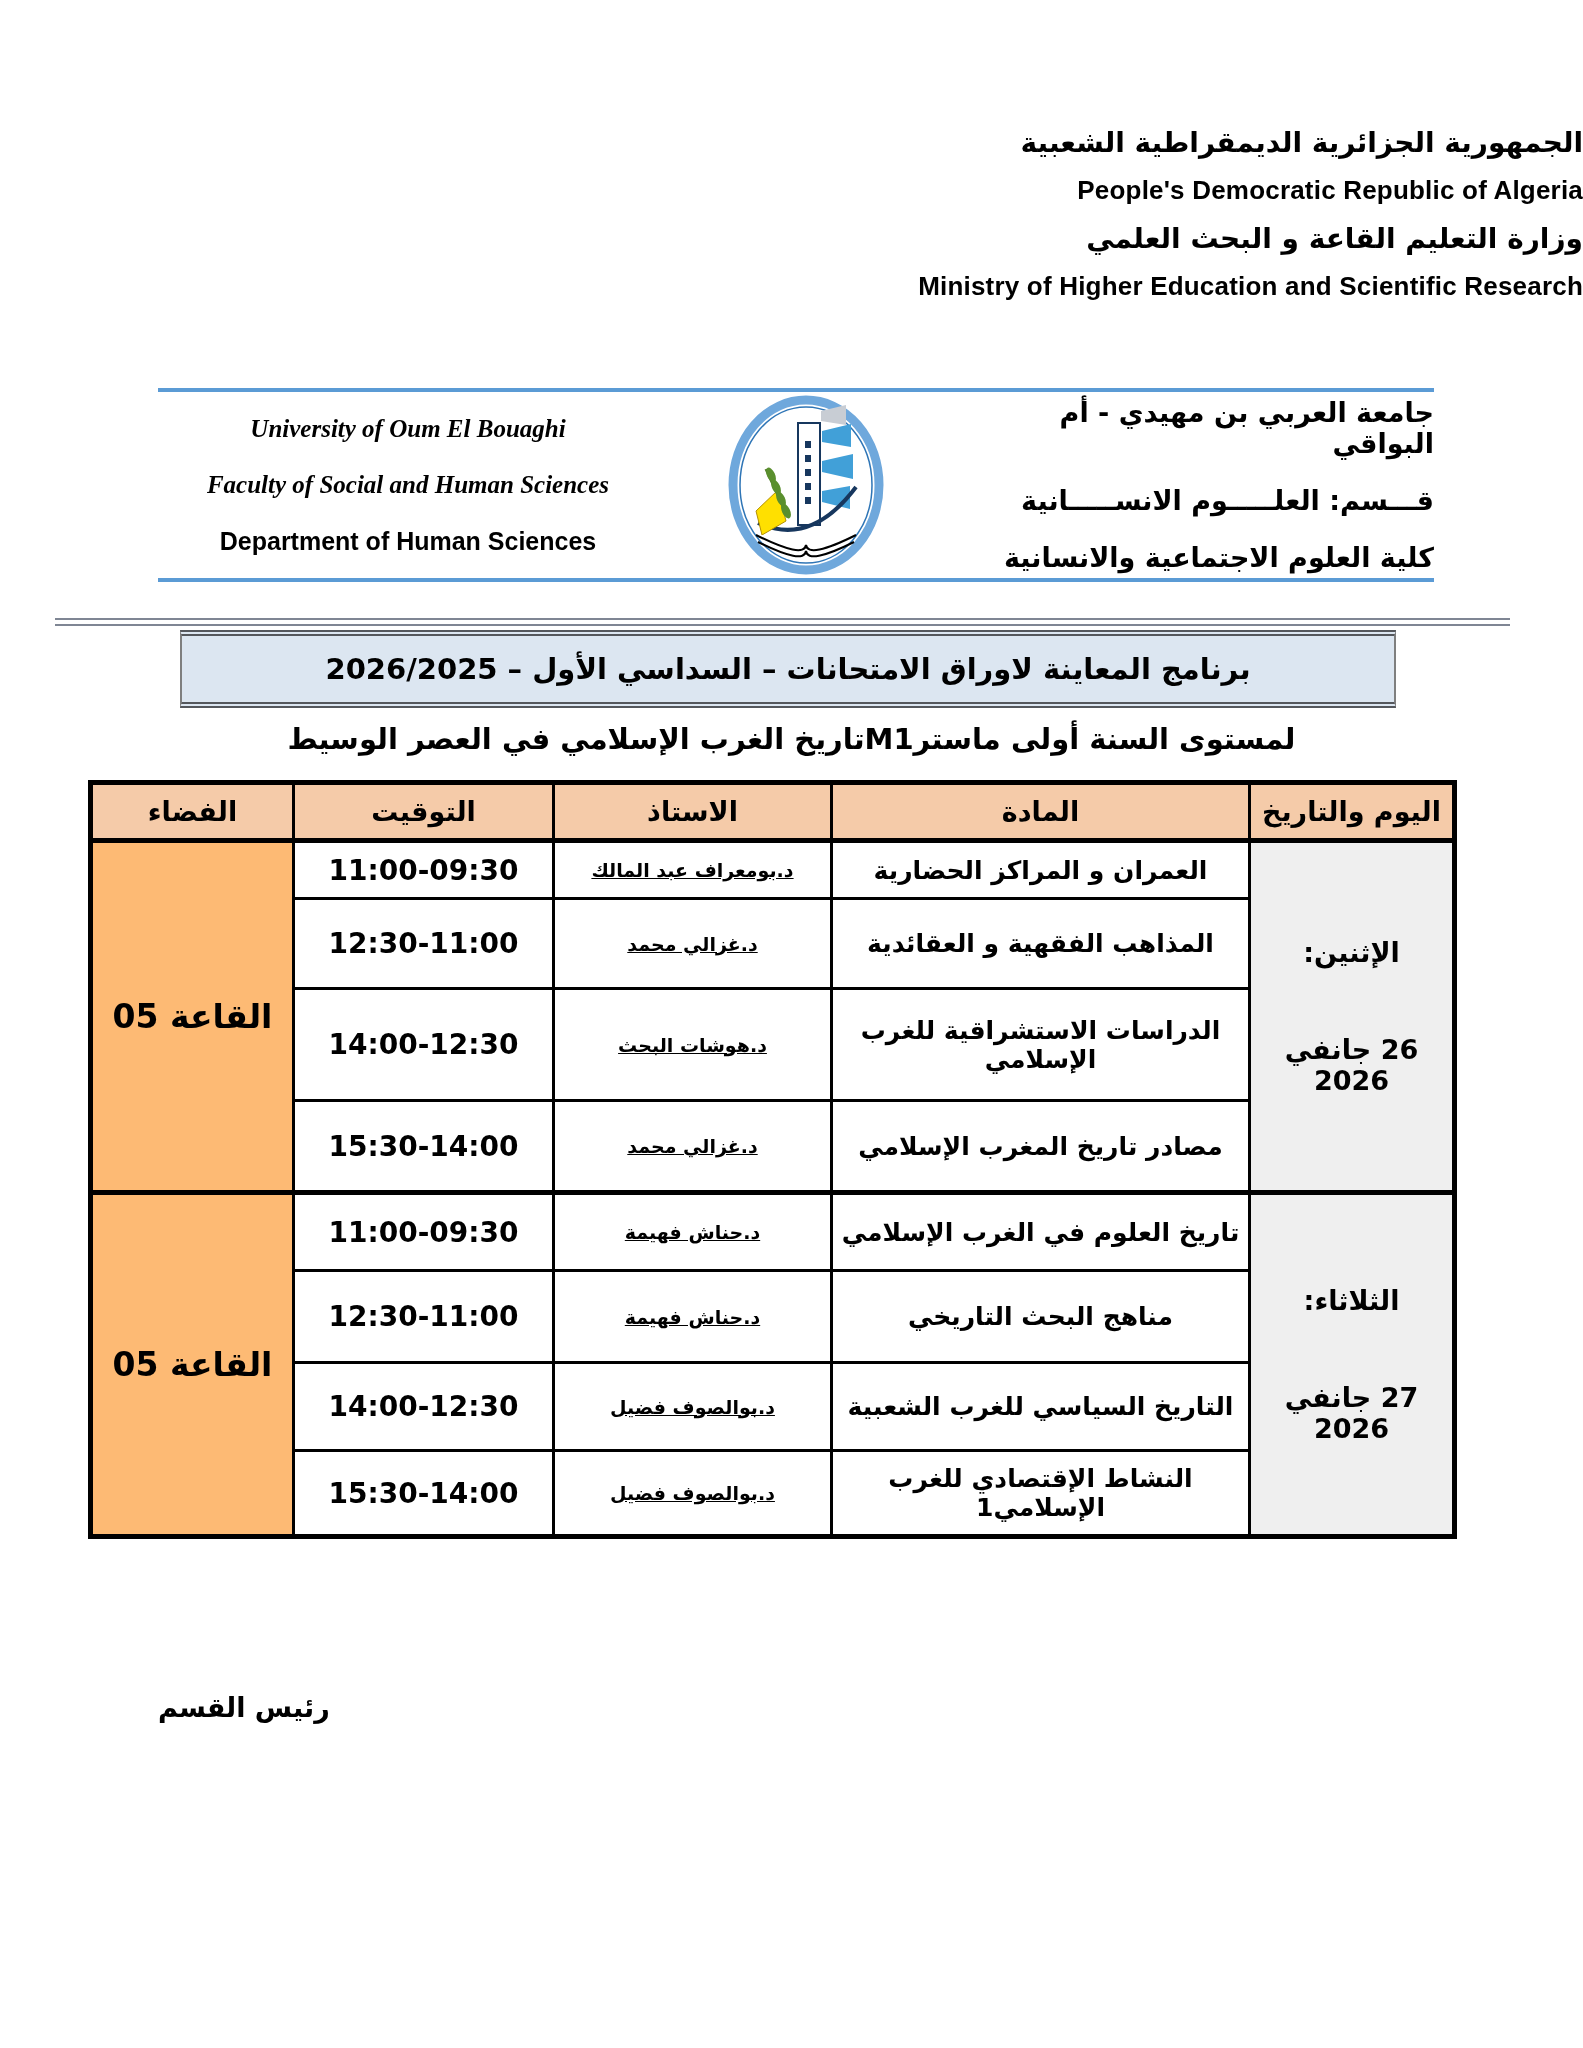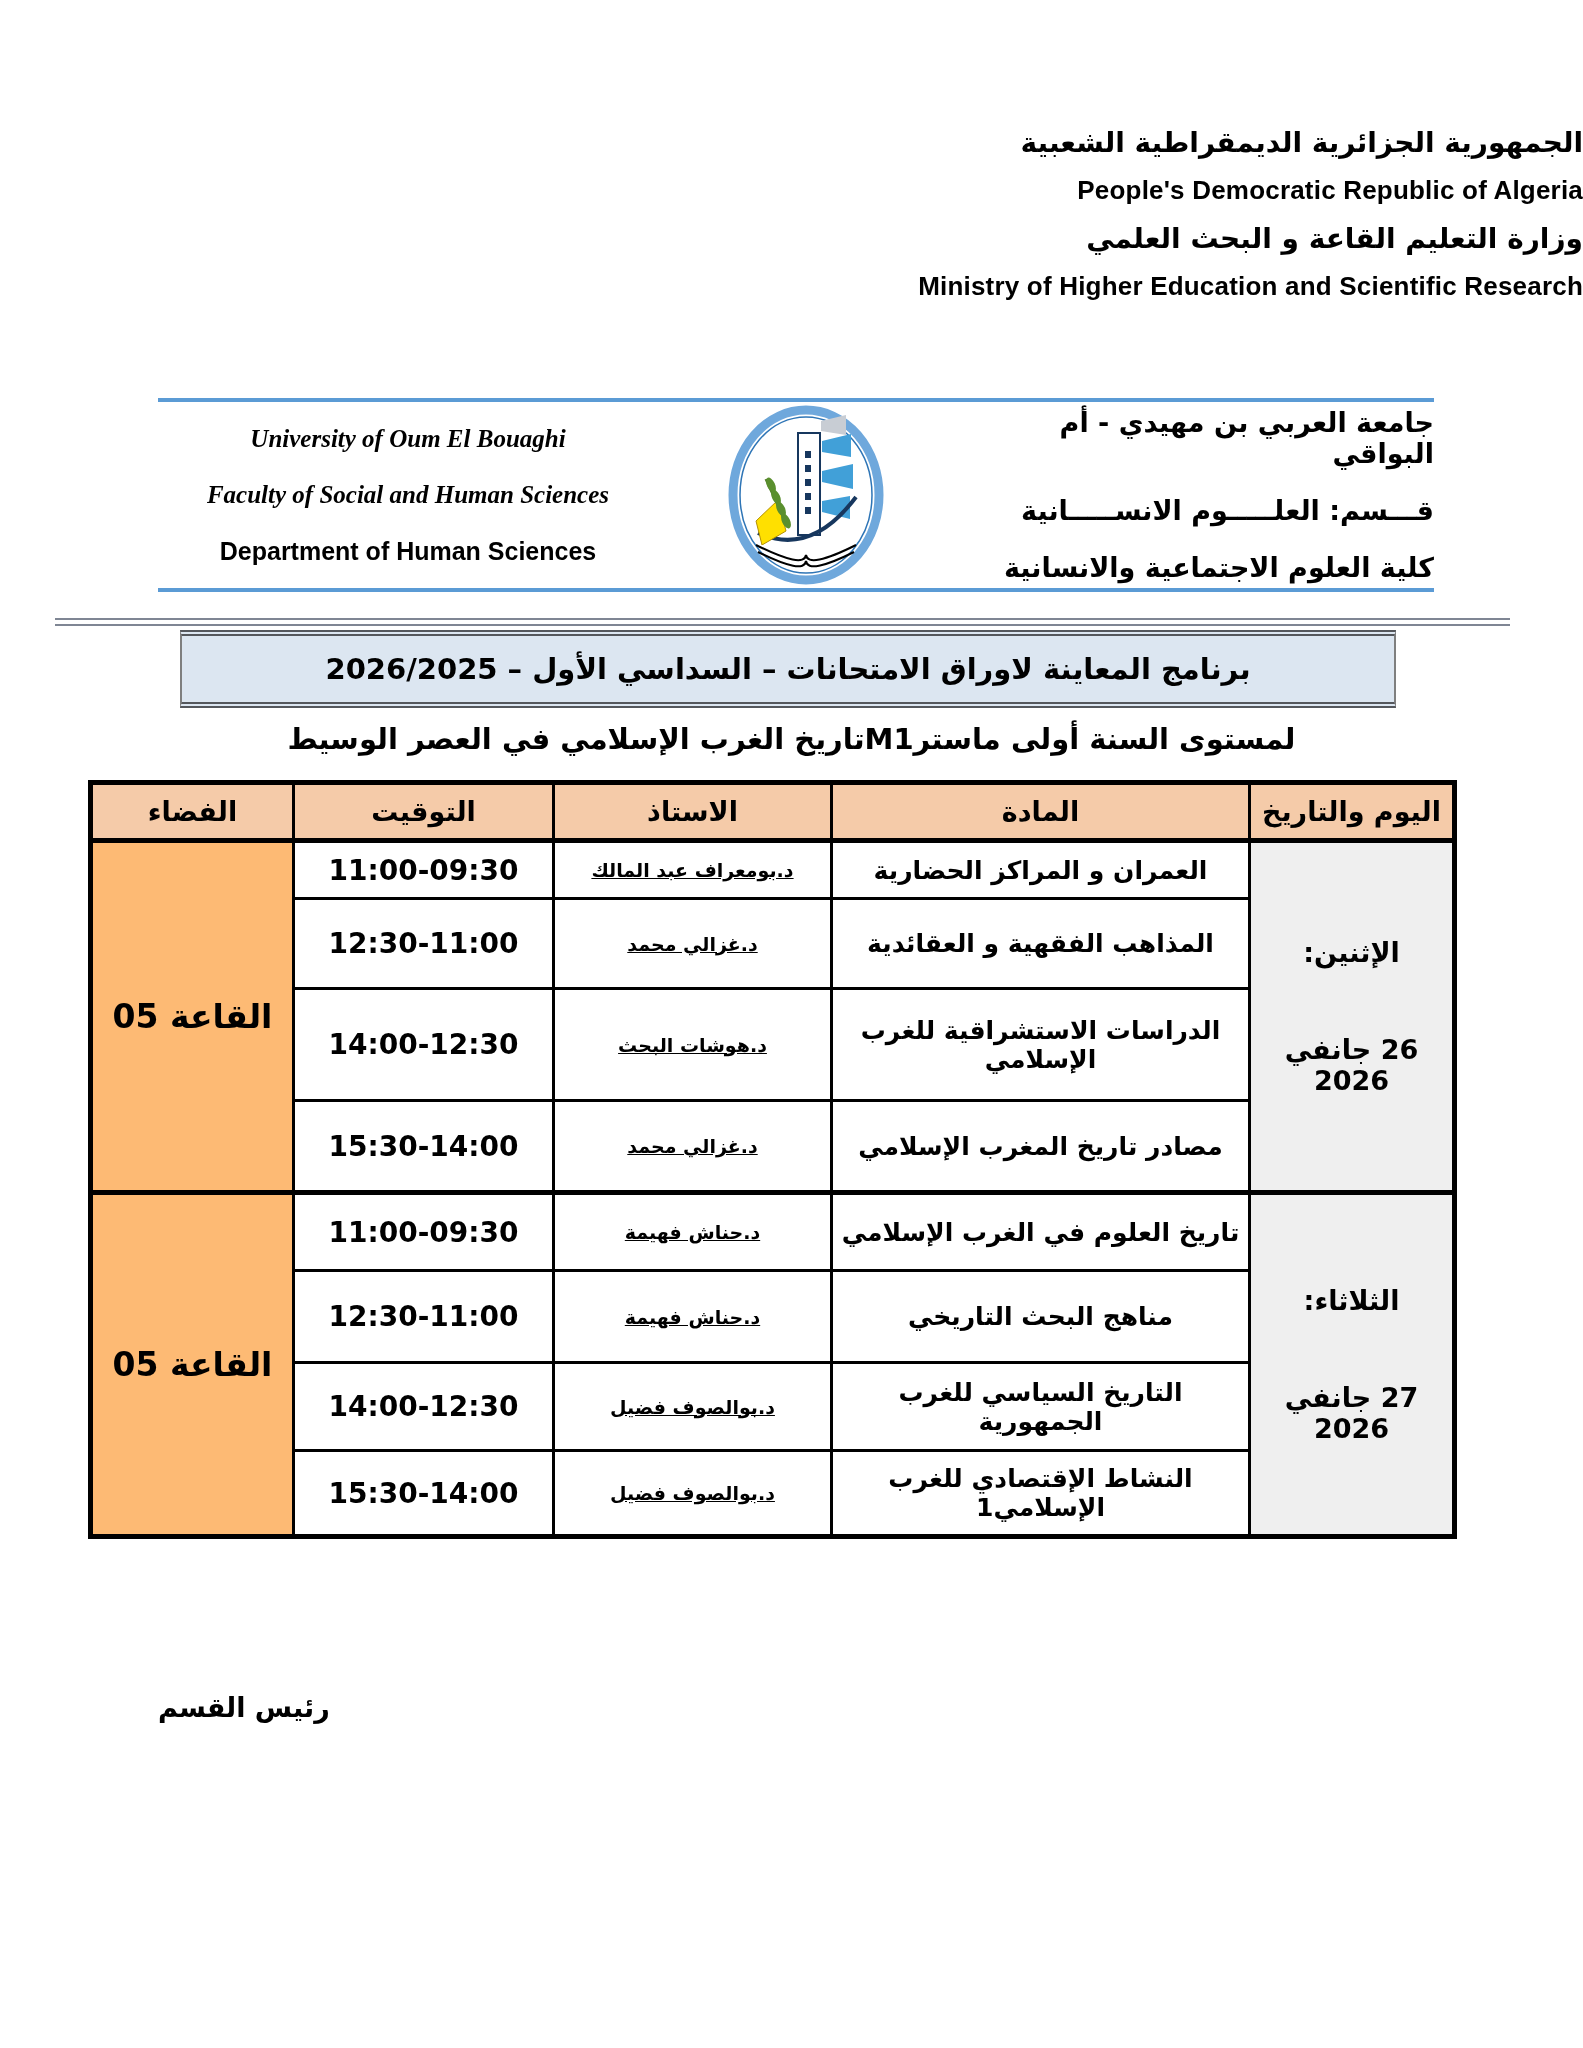--- a/index.html
+++ b/index.html
@@ -13,21 +13,21 @@
   }
   .page { position: relative; width: 1583px; height: 2048px; }
 
   
   .top-header { position: absolute; top: 126px; left: 0; width: 100%; text-align: right; }
   .top-header .ar { font-size: 28px; font-weight: bold; margin-bottom: 16px; direction: rtl; }
   .top-header .en { font-family: "Liberation Sans", sans-serif; font-size: 26px; font-weight: bold; margin-bottom: 16px; letter-spacing: 0.2px; }
 
   
   .inst-row {
-    position: absolute; top: 398px; left: 158px; width: 1276px; height: 194px;
+    position: absolute; top: 388px; left: 158px; width: 1276px; height: 194px;
     border-top: 4px solid #5B9BD5; border-bottom: 4px solid #5B9BD5;
     display: flex; align-items: center; justify-content: space-between;
   }
   .inst-left { width: 470px; text-align: center; padding-left: 30px; }
   .inst-left .serif-it {
     font-family: "Liberation Serif", serif; font-style: italic; font-weight: bold;
     font-size: 25px; margin-bottom: 28px;
   }
   .inst-left .dept { font-family: "Liberation Sans", sans-serif; font-weight: bold; font-size: 25px; }
   .inst-logo { flex: 0 0 auto; width: 160px; height: 180px; margin-left: 30px; }
@@ -214,21 +214,21 @@
         <td class="prof">د.حناش فهيمة</td>
         <td class="time"><span>11:00-09:30</span></td>
         <td class="roomcell" rowspan="4">القاعة 05</td>
       </tr>
       <tr style="height:92px;">
         <td class="subject">مناهج البحث التاريخي</td>
         <td class="prof">د.حناش فهيمة</td>
         <td class="time"><span>12:30-11:00</span></td>
       </tr>
       <tr style="height:88px;">
-        <td class="subject">التاريخ السياسي للغرب الجمهورية</td>
+        <td class="subject">التاريخ السياسي للغرب الشعبية</td>
         <td class="prof">د.بوالصوف فضيل</td>
         <td class="time"><span>14:00-12:30</span></td>
       </tr>
       <tr style="height:86px;">
         <td class="subject">النشاط الإقتصادي للغرب الإسلامي1</td>
         <td class="prof">د.بوالصوف فضيل</td>
         <td class="time"><span>15:30-14:00</span></td>
       </tr>
     </tbody>
   </table>

